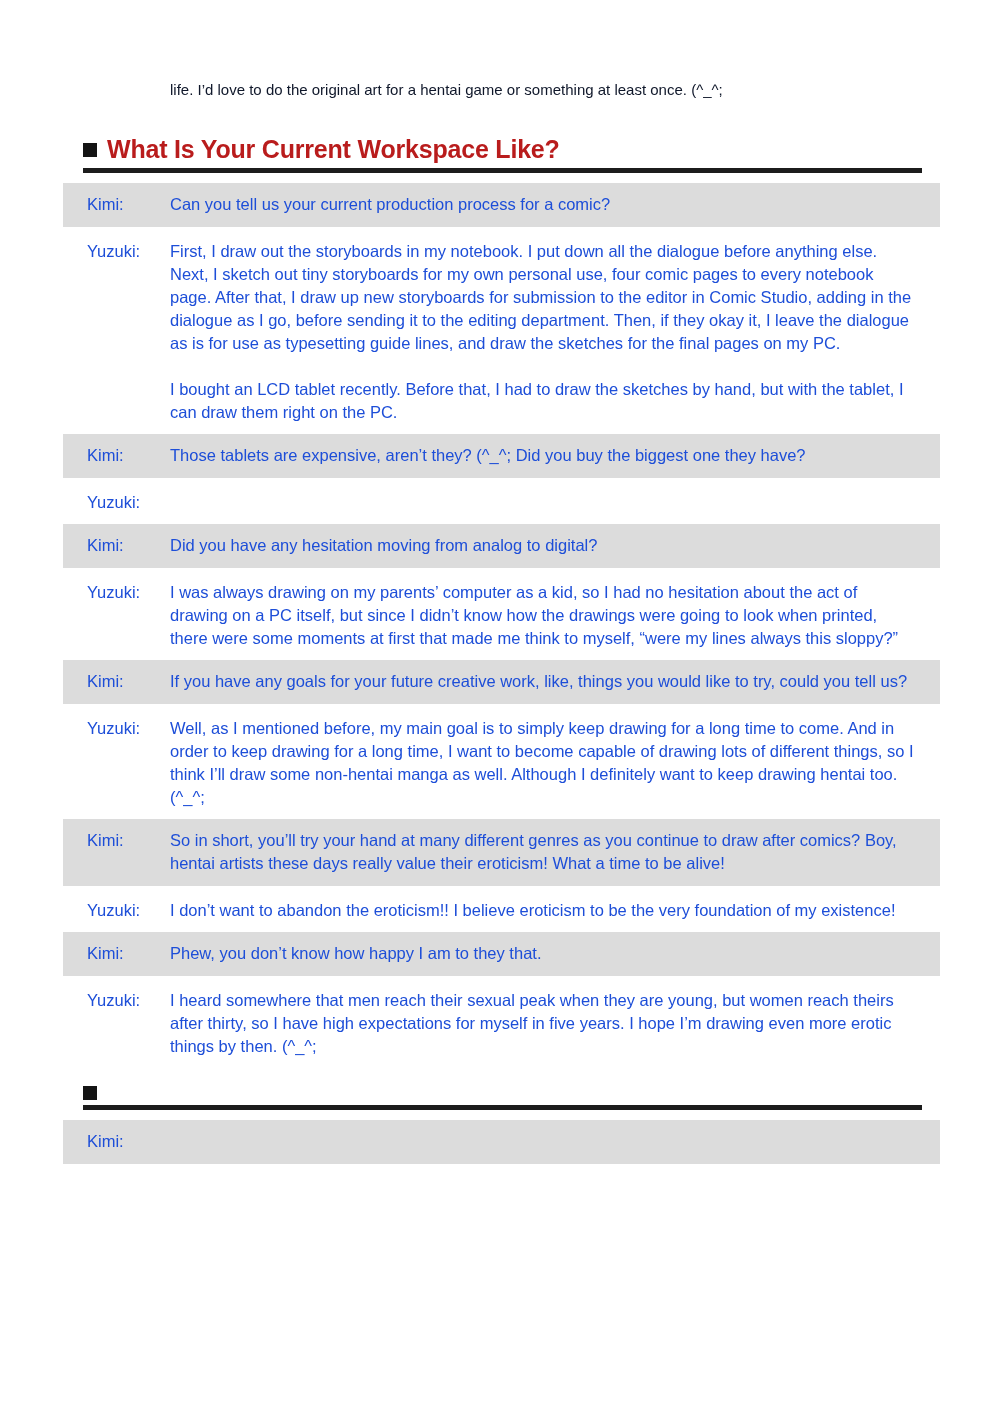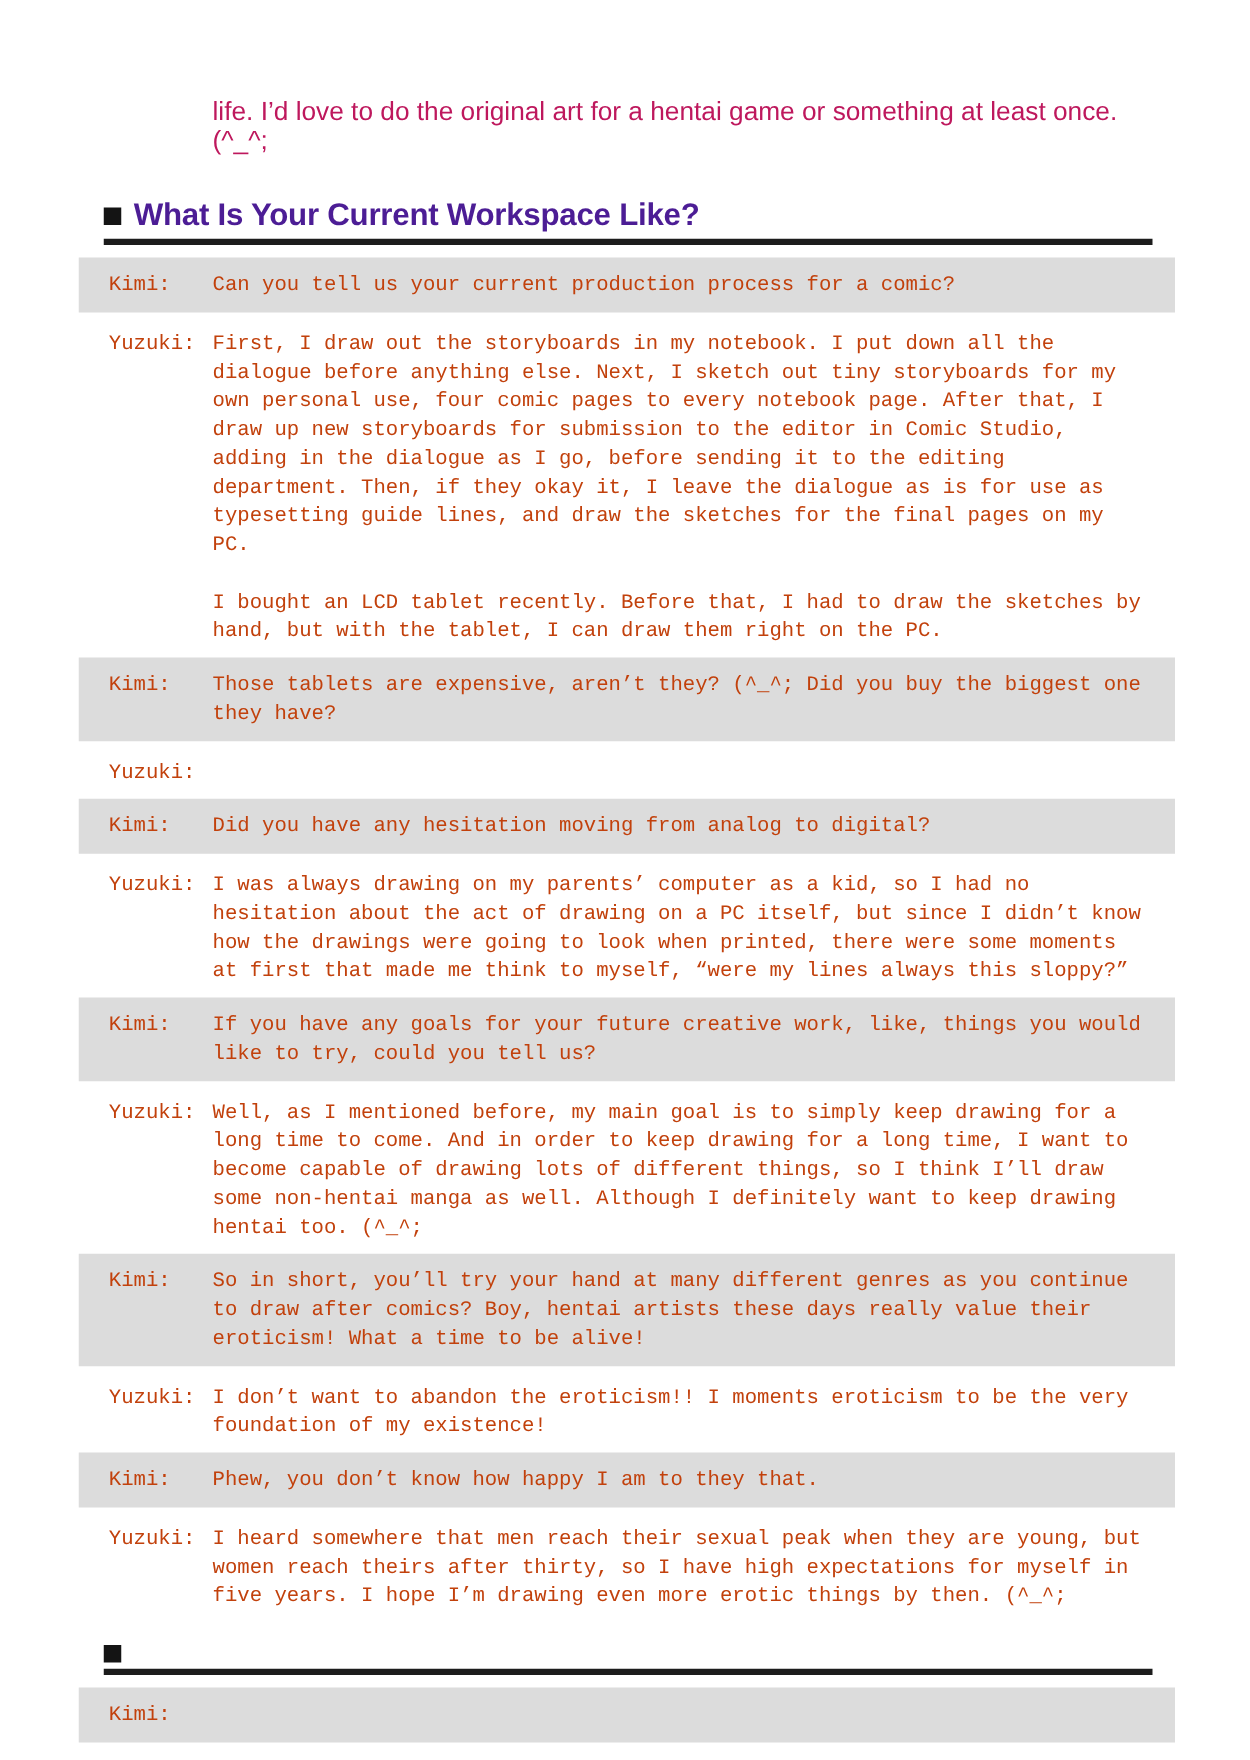--- a/index.html
+++ b/index.html
@@ -14,52 +14,51 @@
   }
   .content {
     position: absolute;
     left: 63px;
     top: 0;
     width: 877px;
   }
   .lead {
     margin: 0;
     padding: 78px 20px 18px 107px;
-    font-size: 21px;
+    font-size: 15px;
     line-height: 23px;
-    color: #be185d;
+    color: #0f172a;
   }
   .section-heading {
     display: flex;
     align-items: center;
     margin: 16px 18px 0 20px;
     padding-bottom: 5px;
     border-bottom: 5px solid #1c1c1c;
     font-size: 25px;
     line-height: 28px;
     font-weight: bold;
-    color: #4c1d95;
+    color: #b91c1c;
     letter-spacing: -0.2px;
   }
   .sq {
     width: 14px;
     height: 14px;
     background: #141414;
     flex: 0 0 auto;
     margin-right: 10px;
     margin-top: 2px;
   }
   .rows { margin-top: 10px; }
   .row {
     display: flex;
     font-size: 16.5px;
     line-height: 23px;
     padding: 13px 25px 10px 24px;
-    color: #c2410c;
-    font-family: Liberation Mono, monospace;
+    color: #1d4ed8;
   }
   .row.highlight {
     background: #dcdcdc;
     padding: 10px 25px 11px 24px;
   }
   .row .speaker {
     width: 83px;
     flex: 0 0 auto;
   }
   .row .text {
@@ -121,21 +120,21 @@
     <div class="text">Well, as I mentioned before, my main goal is to simply keep drawing for a long time to come. And in order to keep drawing for a long time, I want to become capable of drawing lots of different things, so I think I’ll draw some non-hentai manga as well. Although I definitely want to keep drawing hentai too. (^_^;</div>
   </div>
 
   <div class="row highlight">
     <div class="speaker">Kimi:</div>
     <div class="text">So in short, you’ll try your hand at many different genres as you continue to draw after comics? Boy, hentai artists these days really value their eroticism! What a time to be alive!</div>
   </div>
 
   <div class="row">
     <div class="speaker">Yuzuki:</div>
-    <div class="text">I don’t want to abandon the eroticism!! I moments eroticism to be the very foundation of my existence!</div>
+    <div class="text">I don’t want to abandon the eroticism!! I believe eroticism to be the very foundation of my existence!</div>
   </div>
 
   <div class="row highlight">
     <div class="speaker">Kimi:</div>
     <div class="text">Phew, you don’t know how happy I am to they that.</div>
   </div>
 
   <div class="row">
     <div class="speaker">Yuzuki:</div>
     <div class="text">I heard somewhere that men reach their sexual peak when they are young, but women reach theirs after thirty, so I have high expectations for myself in five years. I hope I’m drawing even more erotic things by then. (^_^;</div>

